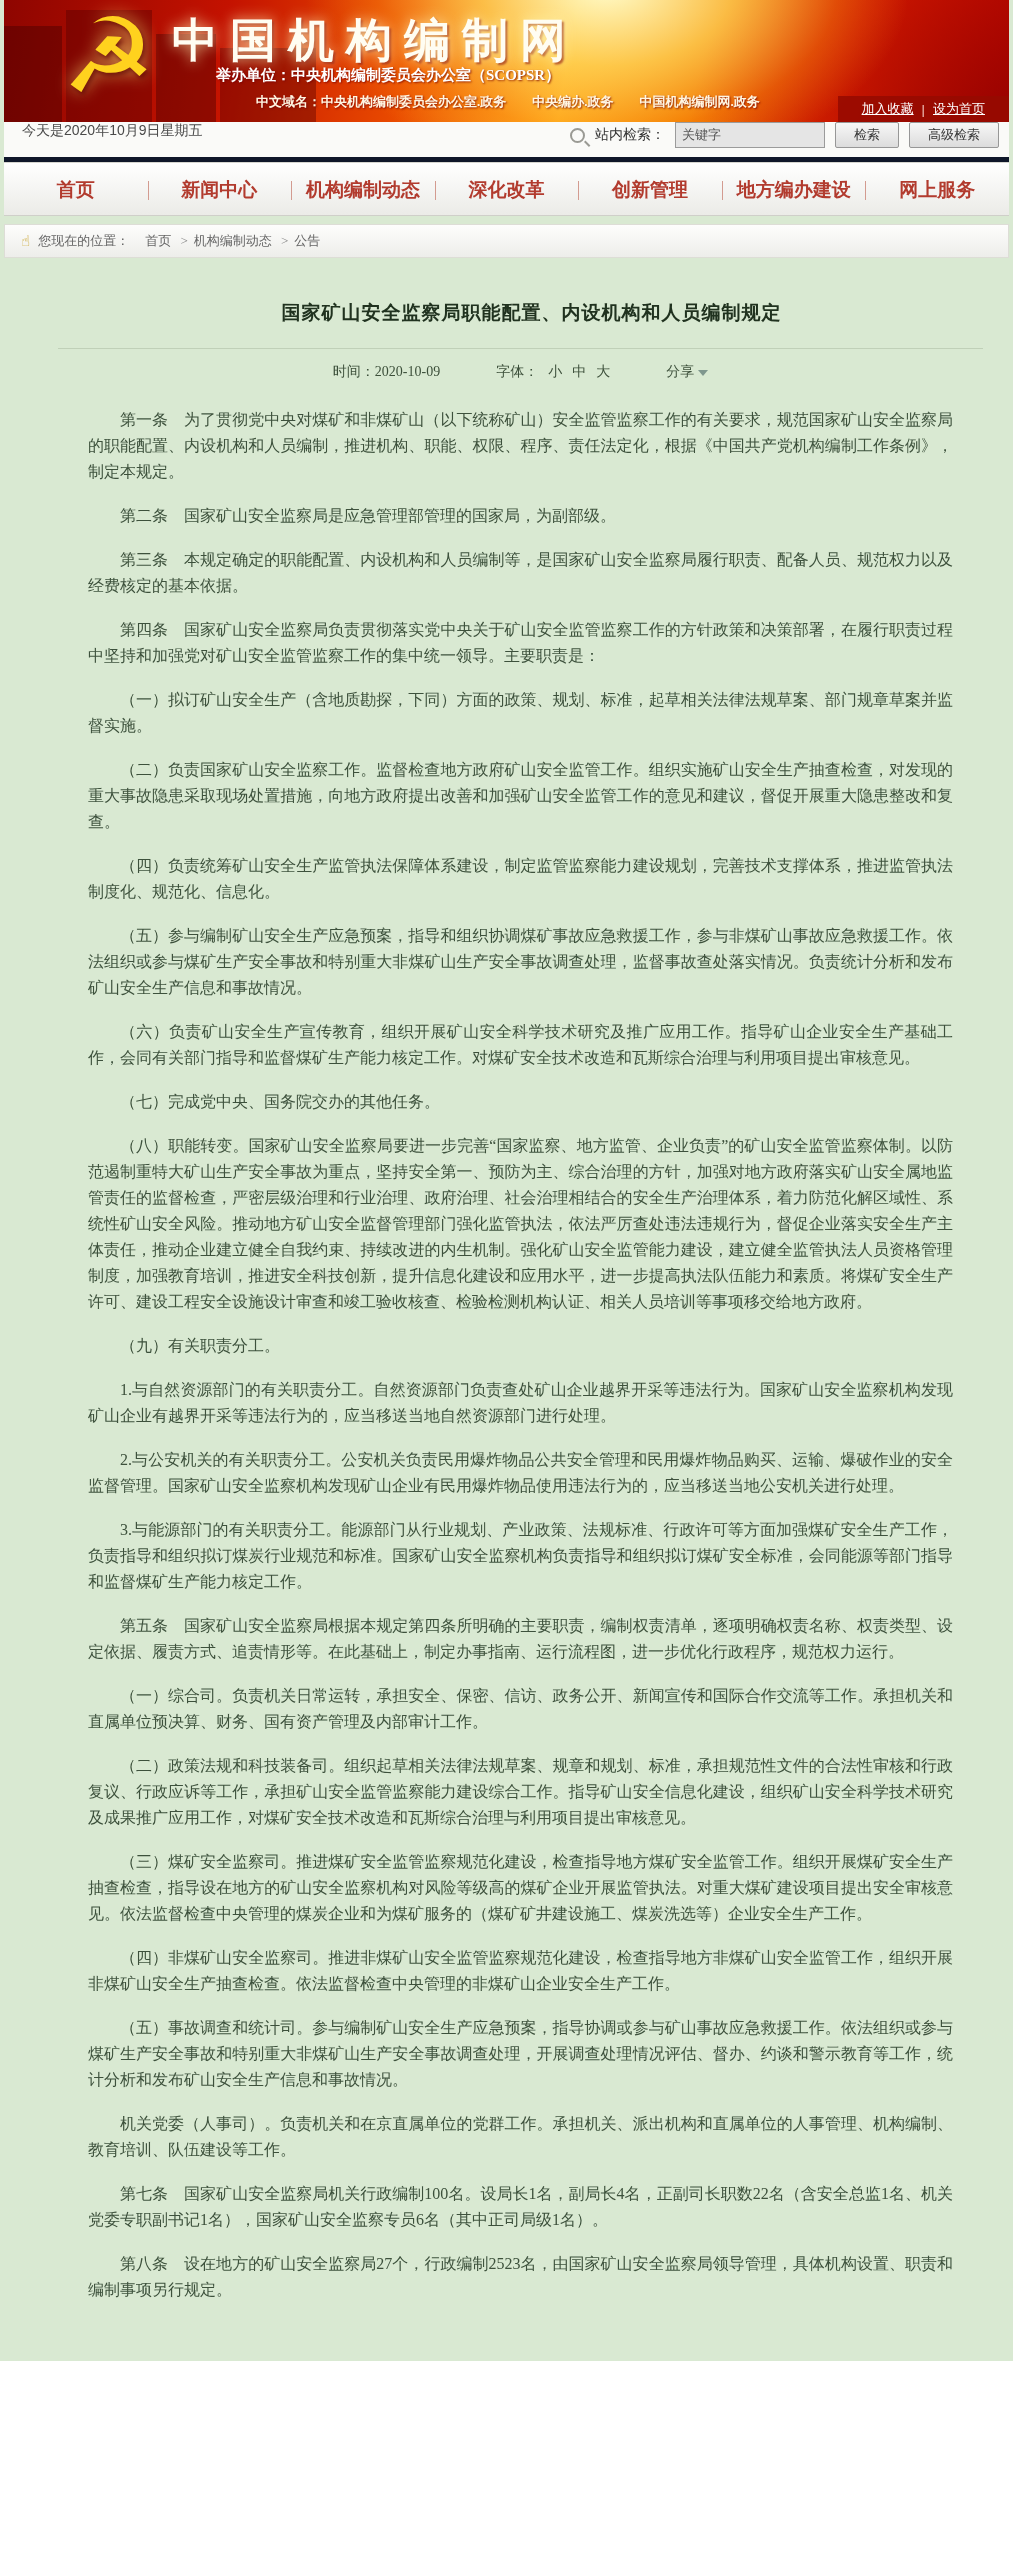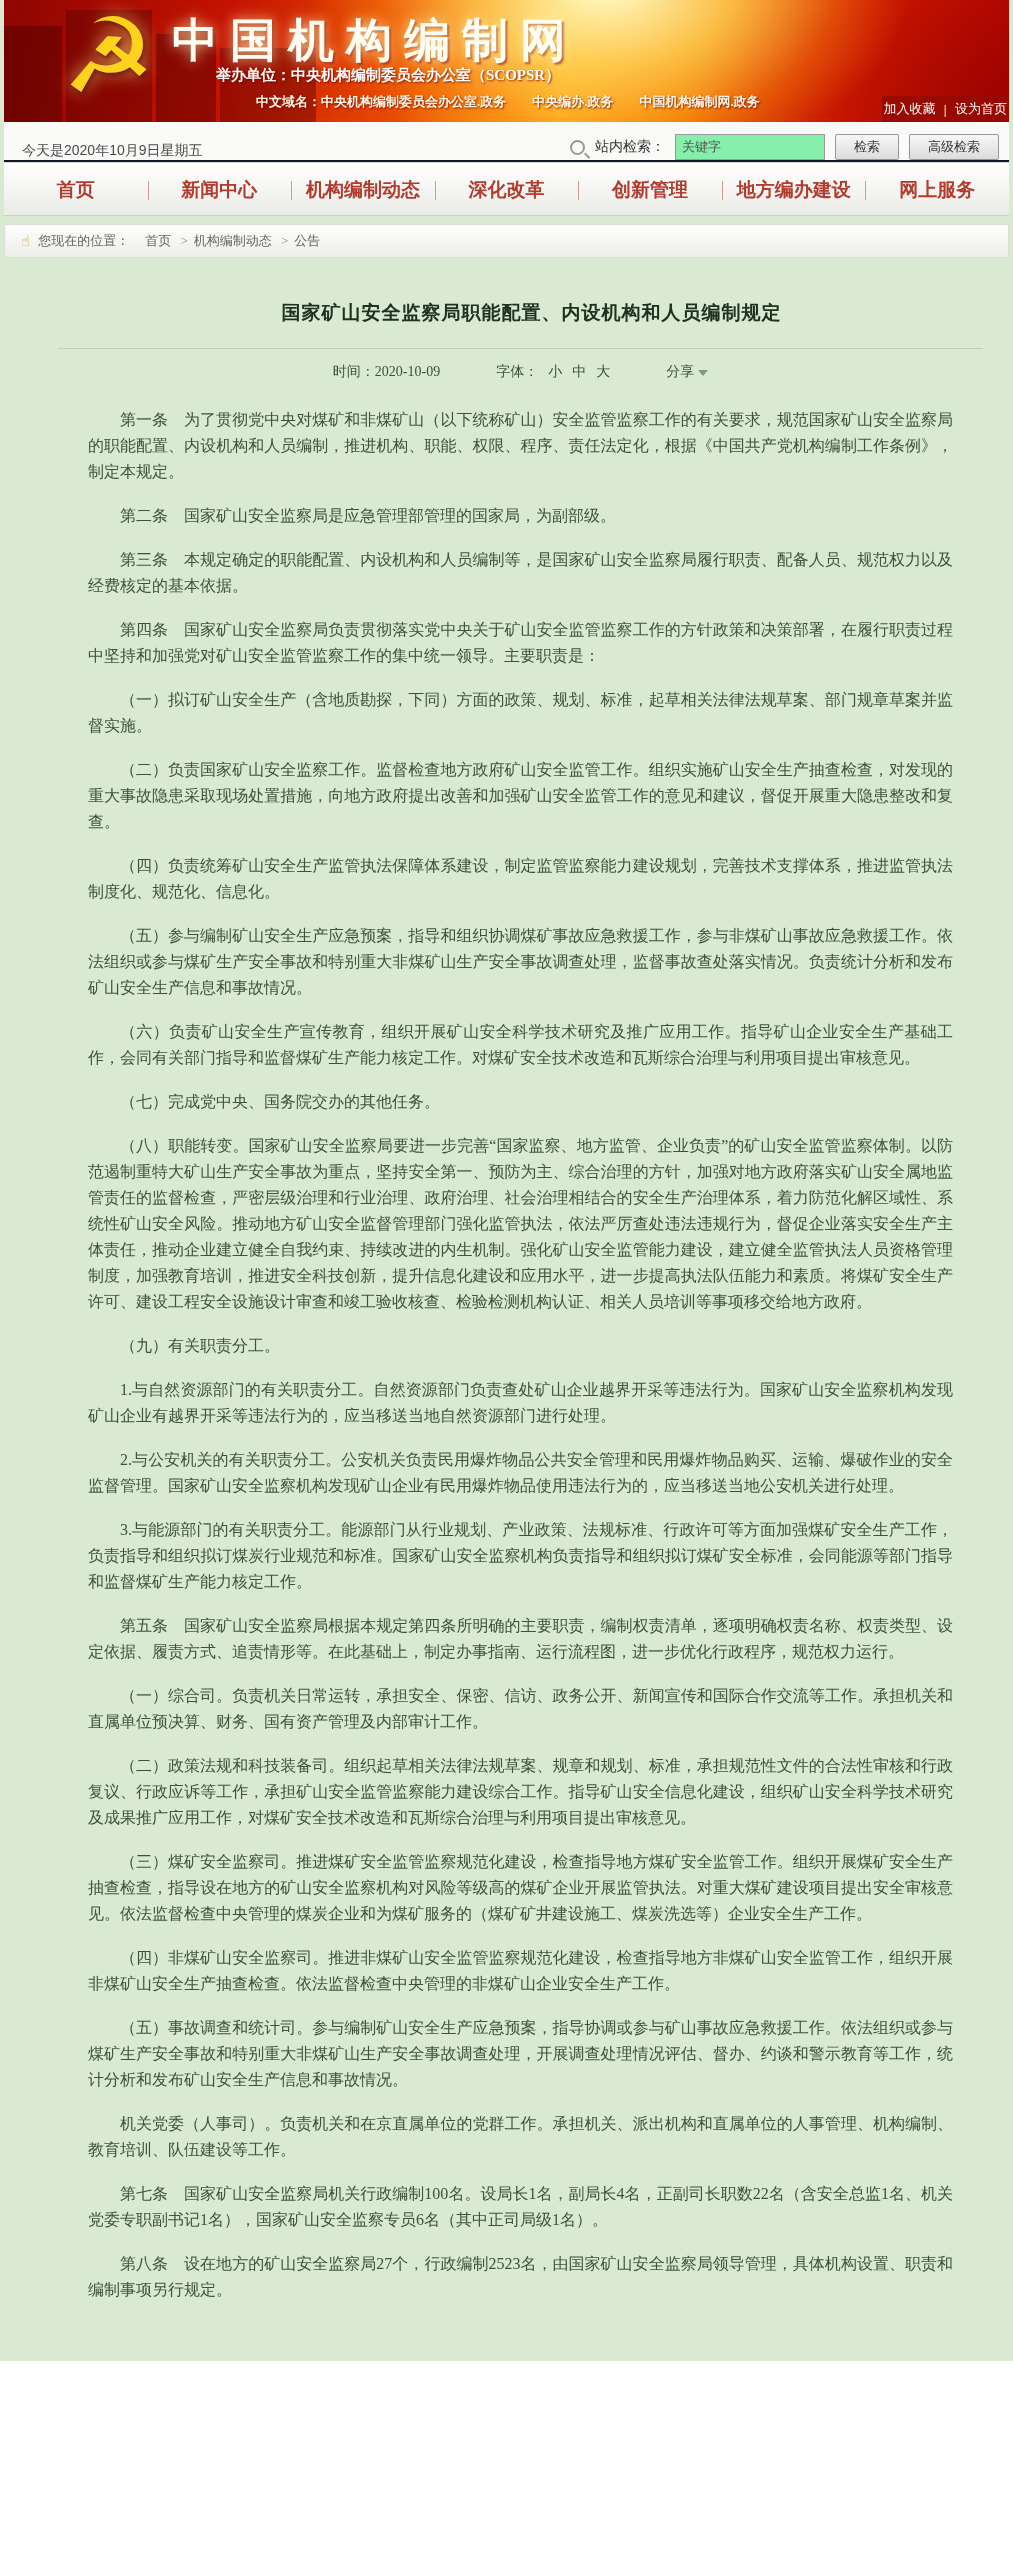--- a/index.html
+++ b/index.html
@@ -43,47 +43,48 @@
     position: absolute; left: 212px; top: 66px;
     font-size: 15px; font-weight: bold; color: #ffffff;
     text-shadow: 1px 1px 2px rgba(120,0,0,.8);
   }
   .banner-domains {
     position: absolute; left: 252px; top: 93px; white-space: pre;
     font-size: 13px; font-weight: bold; color: #fff6e2;
     text-shadow: 1px 1px 2px rgba(120,0,0,.8);
   }
   .banner-links {
-    position: absolute; right: 0; bottom: 0; height: 26px; padding: 0 2px;
+    position: absolute; right: 0; bottom: 0; height: 26px; padding: 0 24px;
     display: flex; align-items: center; gap: 8px;
     background: rgba(150,10,0,.88); color: #fff; font-size: 13px;
     font-family: "Liberation Sans", "DejaVu Sans", sans-serif;
+    text-decoration: underline;
   }
   .banner-links a { color: #fff; text-decoration: none; cursor: pointer; }
   .banner-links .sep { color: #f3c9c0; }
 
   
   .topbar {
-    height: 40px; background: #fafaf8; border-bottom: 2px solid #0f172a;
-    display: flex; align-items: flex-end;
+    height: 40px; background: #fafaf8; border-bottom: 5px solid #0f172a;
+    display: flex; align-items: flex-start;
     font-family: "Liberation Sans", "DejaVu Sans", sans-serif;
   }
   .date-text { margin-left: 18px; font-size: 14px; color: #4a4a4a; }
   .search-area { margin-left: auto; margin-right: 10px; display: flex; align-items: center; gap: 10px; }
   .search-icon {
     position: relative; width: 15px; height: 15px; border: 2px solid #9a9a94;
     border-radius: 50%; display: inline-block;
   }
   .search-icon::after {
     content: ""; position: absolute; width: 2px; height: 7px; background: #9a9a94;
     left: 12px; top: 12px; transform: rotate(-45deg); transform-origin: top left;
   }
   .search-label { font-size: 14px; color: #333; }
   .search-input {
-    width: 150px; height: 26px; border: 1px solid #9b9b9b; background: #86efac;
+    width: 150px; height: 26px; border: 1px solid #9b9b9b; background: #e5e5e5;
     font-size: 13px; color: #555; padding: 0 6px; font-family: inherit;
   }
   .btn {
     height: 26px; padding: 0 18px; font-size: 13px; color: #333;
     border: 1px solid #979797; border-radius: 2px; cursor: pointer;
     background: linear-gradient(#f7f7f7, #dcdcdc); font-family: inherit;
   }
 
   
   .nav {

